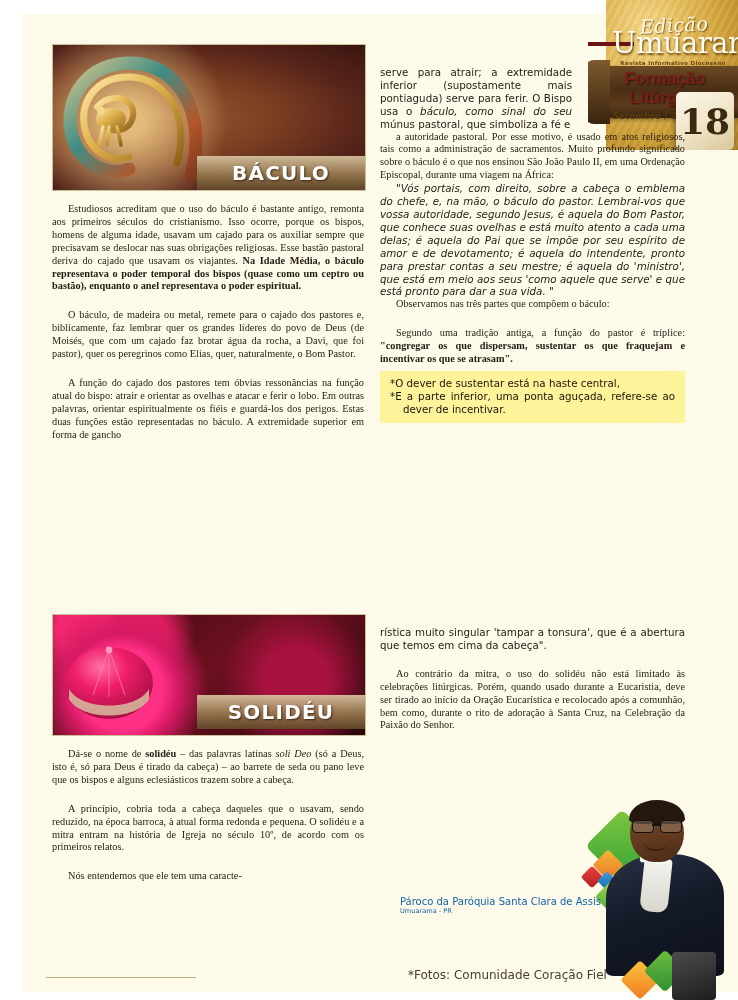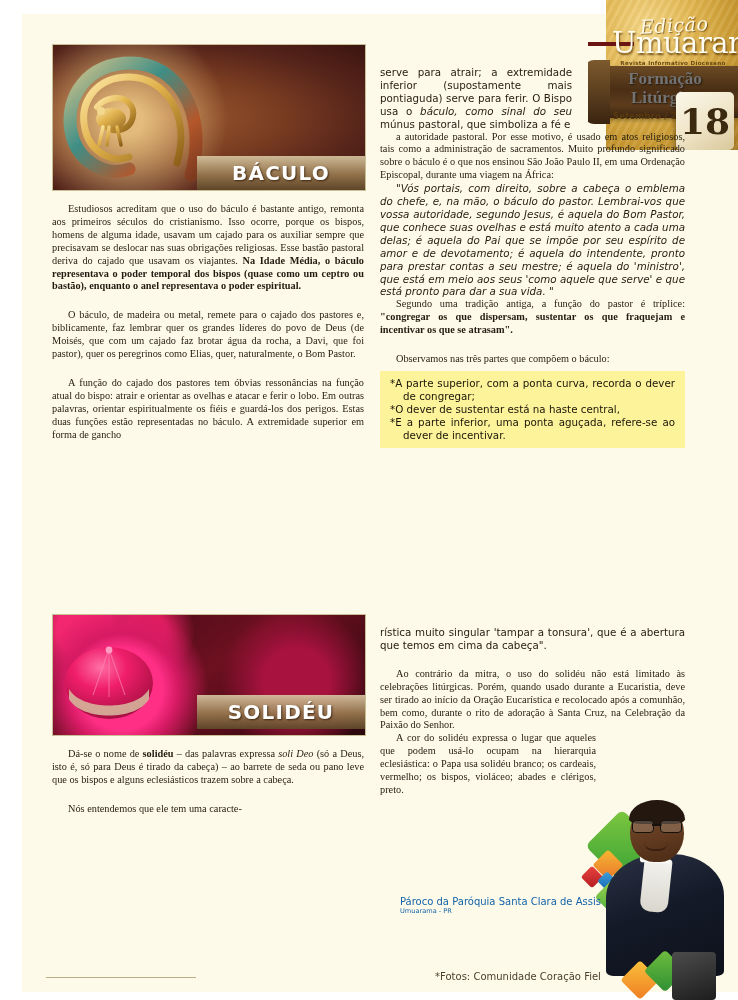--- a/index.html
+++ b/index.html
@@ -73,22 +73,22 @@
     border-radius:0 0 0 14px;
     box-shadow:0 2px 4px rgba(0,0,0,.35);
   }
   .mast-bar:before{
     content:"";position:absolute;left:-4px;top:-6px;width:26px;height:64px;
     background:linear-gradient(180deg,#7d5a2e,#3a2410);
     border-radius:10px 0 0 10px;
   }
   .mast-formacao{
     position:absolute;left:8px;top:69px;width:138px;
-    color:#737373;text-align:center;
-    font-family:Liberation Serif, serif;
+    color:#7f1d1d;text-align:center;
+    font-family:Liberation Sans, sans-serif;
     font-weight:bold;font-size:17px;line-height:19px;
     text-shadow:1px 1px 2px rgba(0,0,0,.6);
   }
   .mast-date{
     position:absolute;left:12px;top:111px;width:108px;
     text-align:center;color:#5a3c10;font-size:8.5px;font-weight:bold;
     letter-spacing:.2px;
   }
   .mast-num{
     position:absolute;right:4px;top:92px;width:58px;height:58px;
@@ -271,21 +271,21 @@
     left:584px;top:869px;width:16px;height:16px;
     background:linear-gradient(135deg,#e8433f,#b51d22);border-radius:3px;
   }
 
   
   .footer-rule{
     position:absolute;left:46px;bottom:22px;width:150px;height:1.3px;background:#b9ae86;
   }
   .footer-credit{
     position:absolute;left:408px;bottom:18px;width:220px;
-    font-size:10px;color:#4a412c;text-align:center;
+    font-size:12px;color:#4a412c;text-align:left;
   }
   .footer-orange{
     position:absolute;right:84px;bottom:6px;width:28px;height:28px;
     background:linear-gradient(135deg,#f9c23c,#ef7d22);transform:rotate(45deg);border-radius:4px;
   }
   .footer-green{
     position:absolute;right:58px;bottom:14px;width:30px;height:30px;
     background:linear-gradient(135deg,#6fbe3e,#2f8f33);transform:rotate(45deg);border-radius:4px;
   }
   .footer-dark{
@@ -366,46 +366,43 @@
         <path d="M10 52 C22 74 78 74 90 52 L90 62 C78 84 22 84 10 62 Z" fill="#d8bda0" opacity=".85"></path>
         <path d="M50 12 L34 58 M50 12 L50 60 M50 12 L66 58" stroke="#ff8cb8" stroke-width="1.1" opacity=".6" fill="none"></path>
         <circle cx="50" cy="13" r="3.4" fill="#ff9cc2"></circle>
       </svg>
       <div class="banner-label banner-solideu">
         <span>SOLIDÉU</span>
       </div>
     </div>
     <div style="height:12px;"></div>
     <div>
-      <p class="body-txt p-ind" id="sl0"><span>Dá-se o nome de </span><span class="b">solidéu</span><span> – das palavras expressa </span><span class="i">soli Deo</span><span> (só a Deus, isto é, só para Deus é tirado da cabeça) – ao barrete de seda ou pano leve que os bispos e alguns eclesiásticos trazem sobre a cabeça.</span></p>
+      <p class="body-txt p-ind" id="sl0"><span>Dá-se o nome de </span><span class="b">solidéu</span><span> – das palavras latinas </span><span class="i">soli Deo</span><span> (só a Deus, isto é, só para Deus é tirado da cabeça) – ao barrete de seda ou pano leve que os bispos e alguns eclesiásticos trazem sobre a cabeça.</span></p>
+      <p class="body-txt p-ind" id="sl1"><span>A princípio, cobria toda a cabeça daqueles que o usavam, sendo reduzido, na época barroca, à atual forma redonda e pequena. O solidéu e a mitra entram na história de Igreja no século 10º, de acordo com os primeiros relatos.</span></p>
       <p class="body-txt p-ind" id="sl2"><span>Nós entendemos que ele tem uma caracte-</span></p>
     </div>
   </div>
 
   <div class="col-right" style="top:66px;">
     <div style="width:192px;">
       <p class="body-txt" id="br0"><span>serve para atrair; a extremidade inferior (supostamente mais pontiaguda) serve para ferir. O Bispo usa o </span><span class="i">báculo, como sinal do seu </span><span>múnus pastoral, que simboliza a fé e</span></p>
     </div>
     <p class="body-txt p-ind" id="br1"><span>a autoridade pastoral. Por esse motivo, é usado em atos religiosos, tais como a administração de sacramentos. Muito profundo significado sobre o báculo é o que nos ensinou São João Paulo II, em uma Ordenação Episcopal, durante uma viagem na África:</span></p>
     <p class="quote">"Vós portais, com direito, sobre a cabeça o emblema do chefe, e, na mão, o báculo do pastor. Lembrai-vos que vossa autoridade, segundo Jesus, é aquela do Bom Pastor, que conhece suas ovelhas e está muito atento a cada uma delas; é aquela do Pai que se impõe por seu espírito de amor e de devotamento; é aquela do intendente, pronto para prestar contas a seu mestre; é aquela do 'ministro', que está em meio aos seus 'como aquele que serve' e que está pronto para dar a sua vida. "</p>
+    <p class="body-txt p-ind" id="bq1"><span>Observamos nas três partes que compõem o báculo:</span></p>
     <p class="body-txt p-ind" id="bq0"><span>Segundo uma tradição antiga, a função do pastor é tríplice: </span><span class="b">"congregar os que dispersam, sustentar os que fraquejam e incentivar os que se atrasam".</span></p>
-    <p class="body-txt p-ind" id="bq1"><span>Observamos nas três partes que compõem o báculo:</span></p>
     <div class="hl-box">
-      <p class="hl-item">*A parte superior, com a ponta curva, recorda o dever de congregar;</p>
       <p class="hl-item">*O dever de sustentar está na haste central,</p>
       <p class="hl-item">*E a parte inferior, uma ponta aguçada, refere-se ao dever de incentivar.</p>
     </div>
   </div>
 
   <div class="col-right" style="top:626px;">
     <p class="body-txt" id="sr0" style="text-indent: 0px;"><span>rística muito singular 'tampar a tonsura', que é a abertura que temos em cima da cabeça".</span></p>
     <p class="body-txt p-ind" id="sr1"><span>Ao contrário da mitra, o uso do solidéu não está limitado às celebrações litúrgicas. Porém, quando usado durante a Eucaristia, deve ser tirado ao início da Oração Eucarística e recolocado após a comunhão, bem como, durante o rito de adoração à Santa Cruz, na Celebração da Paixão do Senhor.</span></p>
-    <div style="width:216px;">
-      <p class="body-txt p-ind" id="sr2"><span>A cor do solidéu expressa o lugar que aqueles que podem usá-lo ocupam na hierarquia eclesiástica: o Papa usa solidéu branco; os cardeais, vermelho; os bispos, violáceo; abades e clérigos, preto.</span></p>
-    </div>
   </div>
 
   <div class="dia dia-green-big"></div>
   <div class="dia dia-orange"></div>
   <div class="dia dia-red"></div>
   <div class="dia dia-blue"></div>
   <div class="dia dia-green-small"></div>
 
   <div class="priest">
     <div class="p-body"></div>

